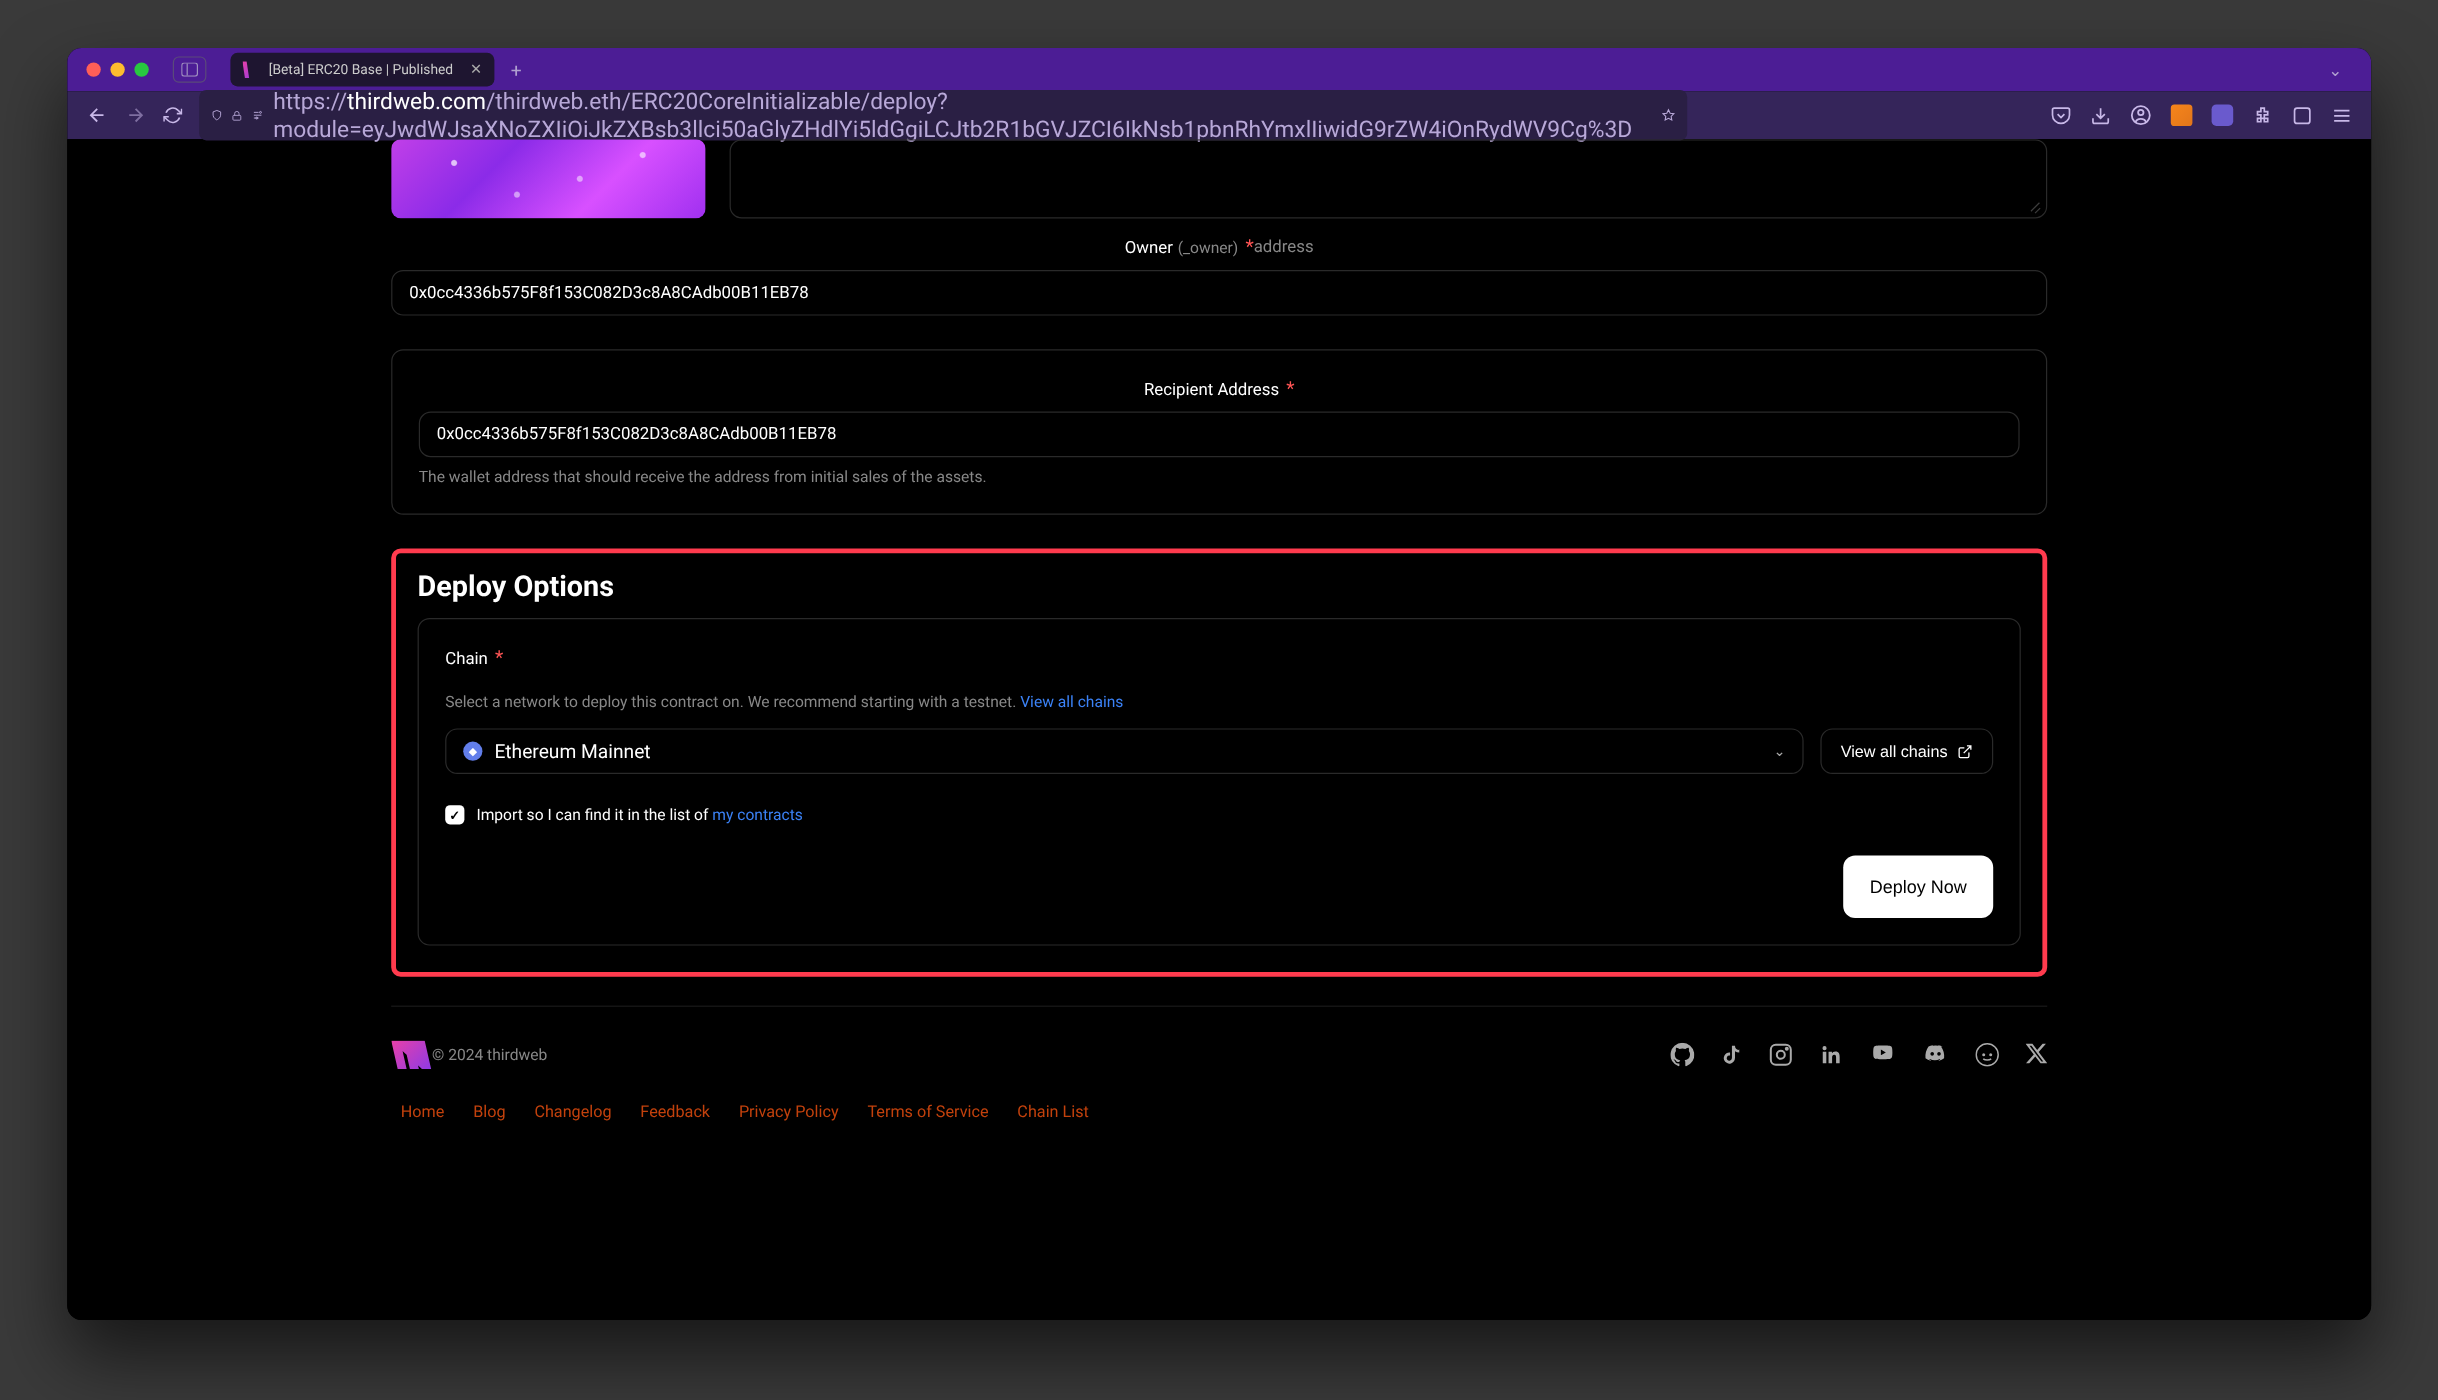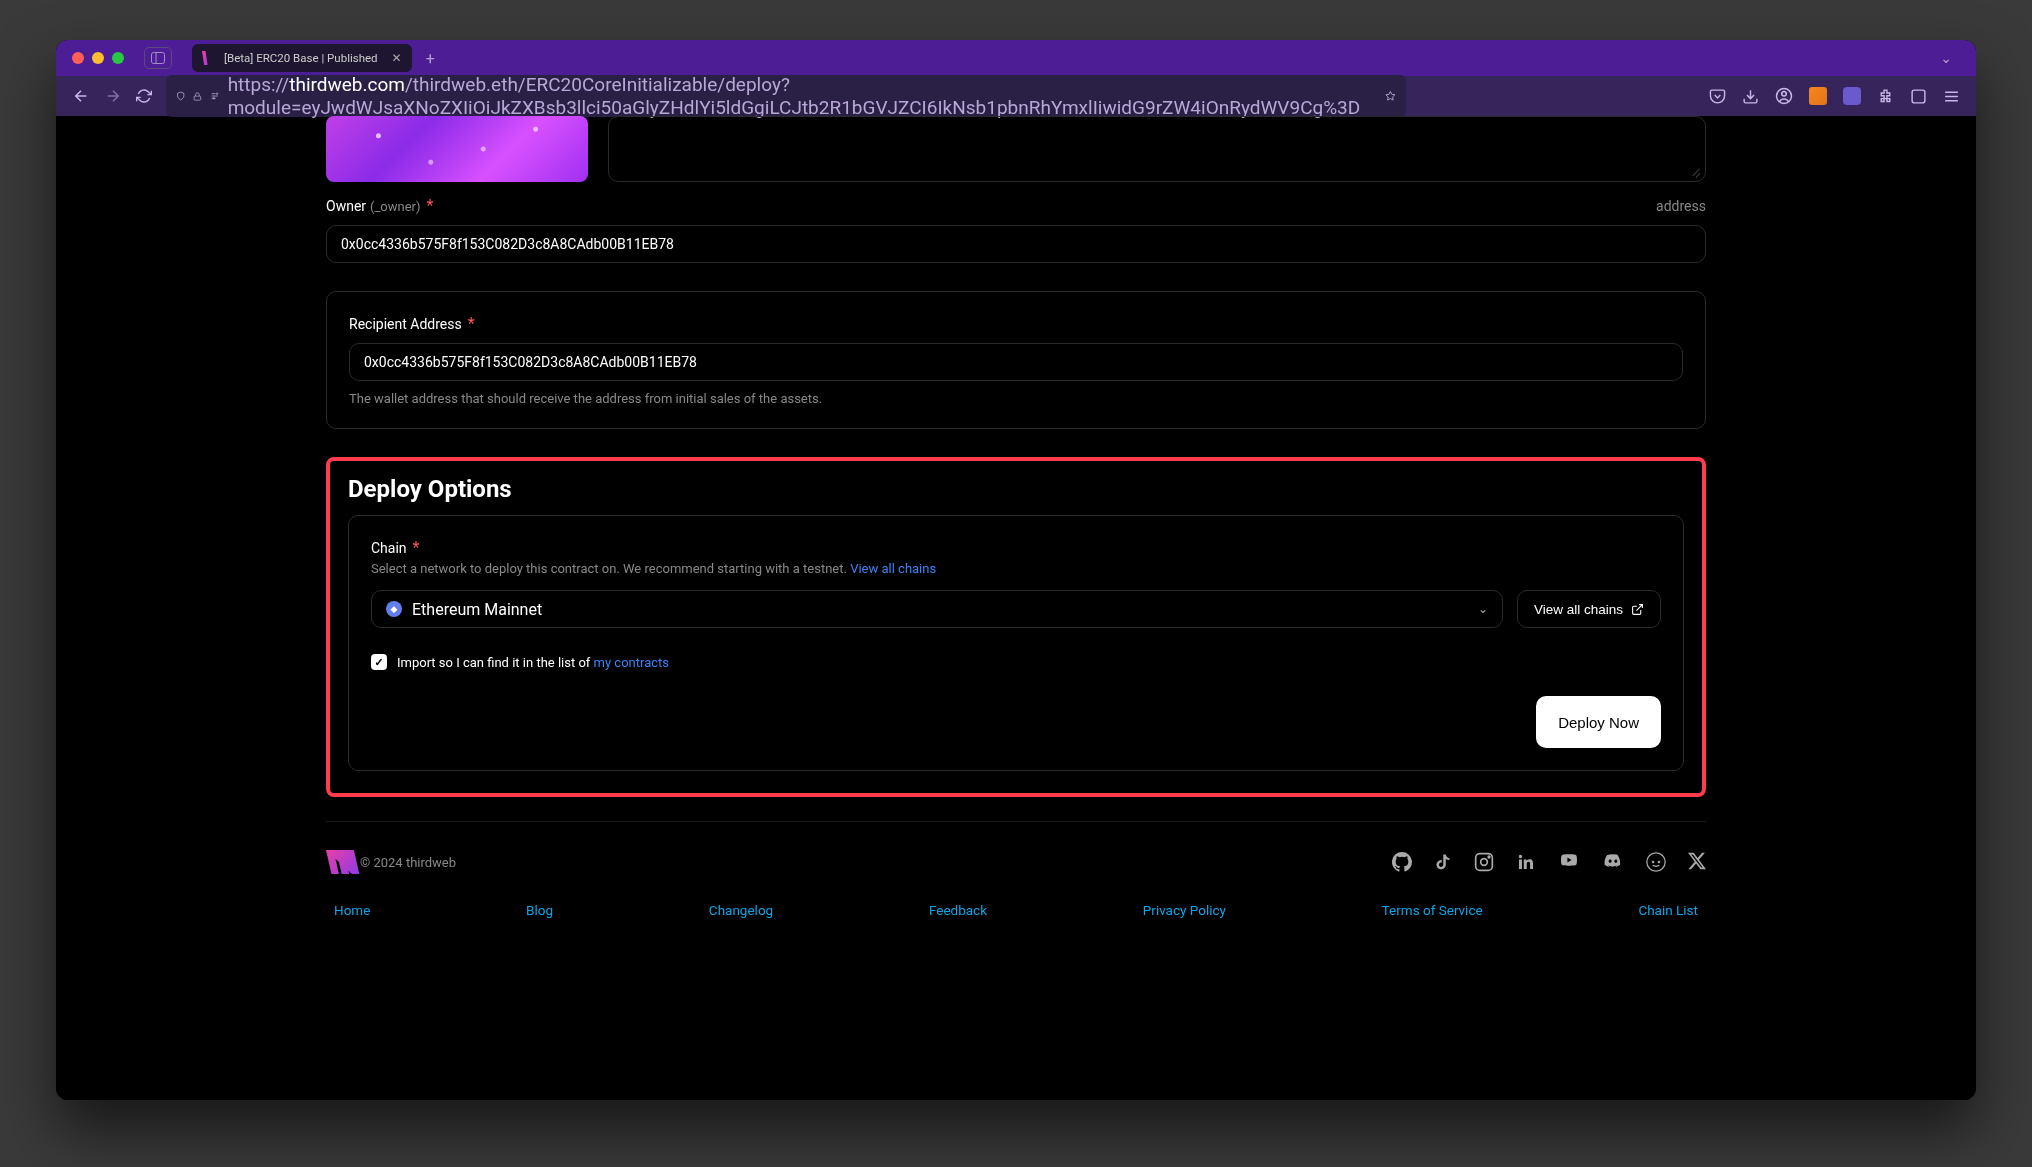--- a/index.html
+++ b/index.html
@@ -105,21 +105,21 @@
   position: absolute; right: 4px; bottom: 4px; width: 12px; height: 12px;
   opacity: 0.4;
 }
 .resize-handle::before, .resize-handle::after {
   content: ""; position: absolute; background: #999; height: 1px;
 }
 .resize-handle::before { width: 10px; right: 0; bottom: 4px; transform: rotate(-45deg); }
 .resize-handle::after { width: 6px; right: 0; bottom: 1px; transform: rotate(-45deg); }
 
 .panel-group { margin-bottom: 28px; }
-.label-row { display: flex; justify-content: space-between; align-items: center; margin-bottom: 10px; }
+.label-row { display: flex; justify-content: center; align-items: center; margin-bottom: 10px; }
 .field-label { font-size: 14px; color: #fff; }
 .hint { color: #888; font-size: 13px; }
 .req { color: #ff5555; margin-left: 2px; }
 .type-hint { color: #888; font-size: 14px; }
 .input {
   width: 100%; height: 38px; background: #000; border: 1px solid #2a2a2a;
   border-radius: 10px; padding: 0 14px; font-size: 14px; color: #fff;
   font-family: inherit; outline: none;
 }
 .section-title { font-size: 24px; font-weight: 700; margin-bottom: 12px; }
@@ -127,21 +127,21 @@
   border: 1px solid #2a2a2a; border-radius: 10px; padding: 22px;
 }
 .helper { font-size: 13px; color: #888; margin-top: 10px; }
 
 .highlight-box {
   border: 4px solid #ff3b4e;
   border-radius: 8px;
   padding: 14px 18px 22px;
   margin-bottom: 24px;
 }
-.chain-desc { font-size: 13px; color: #888; margin: 4px 0 14px; }
+.chain-desc { font-size: 13px; color: #888; margin: 21px 0 14px; }
 .chain-desc a { color: #3b82f6; text-decoration: none; }
 .chain-row { display: flex; gap: 14px; align-items: stretch; }
 .chain-select {
   flex: 1; height: 38px; border: 1px solid #2a2a2a; border-radius: 10px;
   display: flex; align-items: center; padding: 0 14px; position: relative;
   cursor: pointer;
 }
 .eth-dot {
   width: 16px; height: 16px; border-radius: 50%; background: #627eea;
   margin-right: 10px; display: flex; align-items: center; justify-content: center;
@@ -173,21 +173,21 @@
 .footer-top { display: flex; justify-content: space-between; align-items: center; margin-bottom: 28px; }
 .footer-brand { display: flex; align-items: center; }
 .logo {
   width: 34px; height: 24px;
   background: linear-gradient(135deg, #e940a8, #8e3ae6);
   clip-path: polygon(0 0, 22% 0, 38% 100%, 16% 100%, 0 0, 30% 0, 52% 0, 68% 100%, 46% 100%, 30% 0, 60% 0, 82% 0, 98% 100%, 76% 100%);
 }
 .copyright { font-size: 13px; color: #888; }
 .socials { display: flex; gap: 22px; }
 .social-icon { color: #aaa; cursor: pointer; display: flex; }
-.footer-links { display: flex; justify-content: space-between; font-size: 13.5px; color: #0ea5e9; padding: 0 8px; }
+.footer-links { display: flex; font-size: 13.5px; color: #c2410c; padding: 0 8px; gap: 24px; }
 .footer-links span { cursor: pointer; }
 </style>
 </head>
 <body>
 
 <div class="window">
 
   <div class="titlebar">
     <div class="traffic-lights">
       <div class="dot red"></div>

